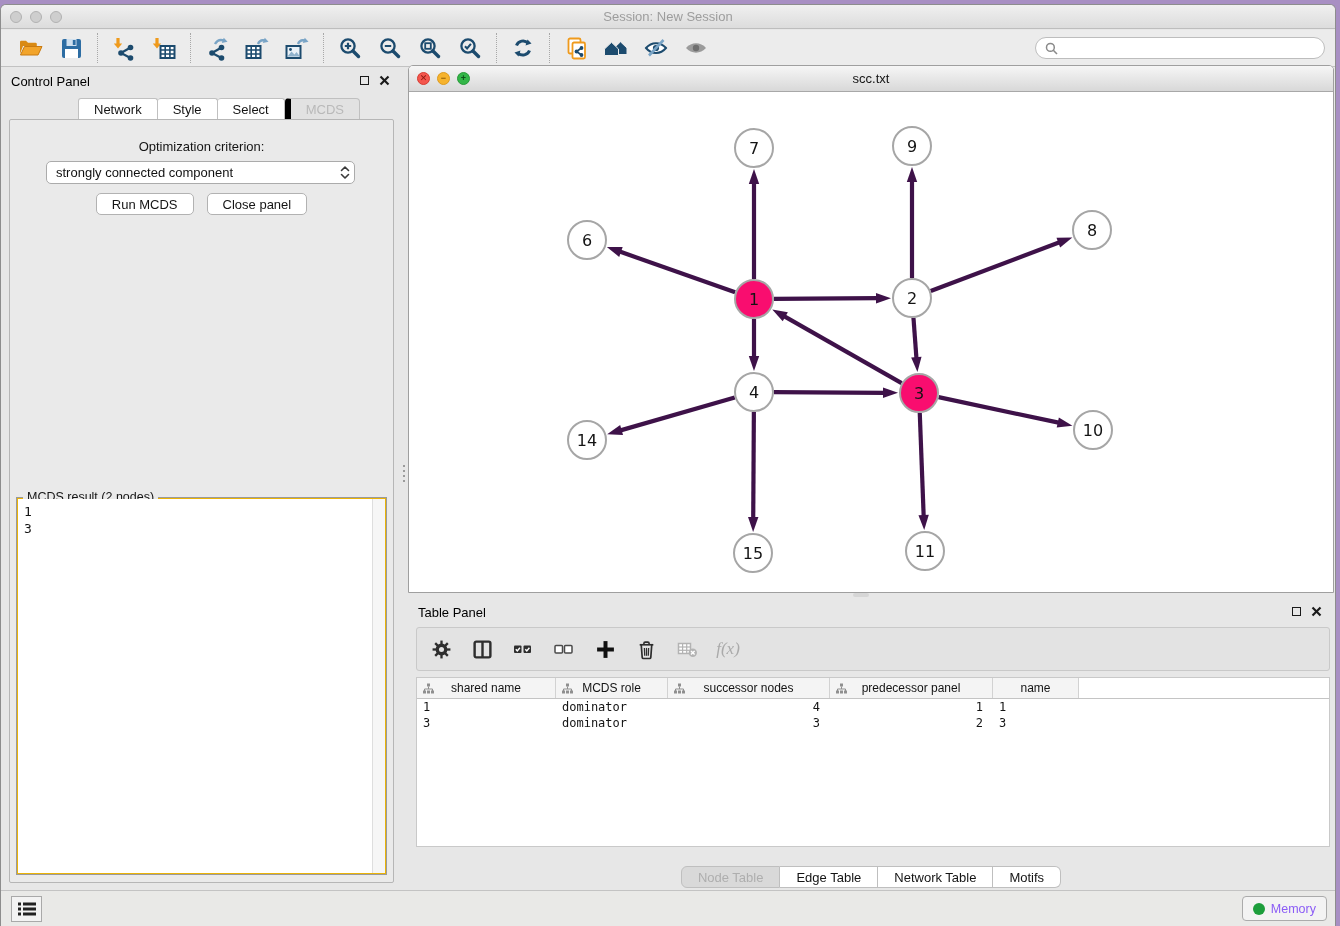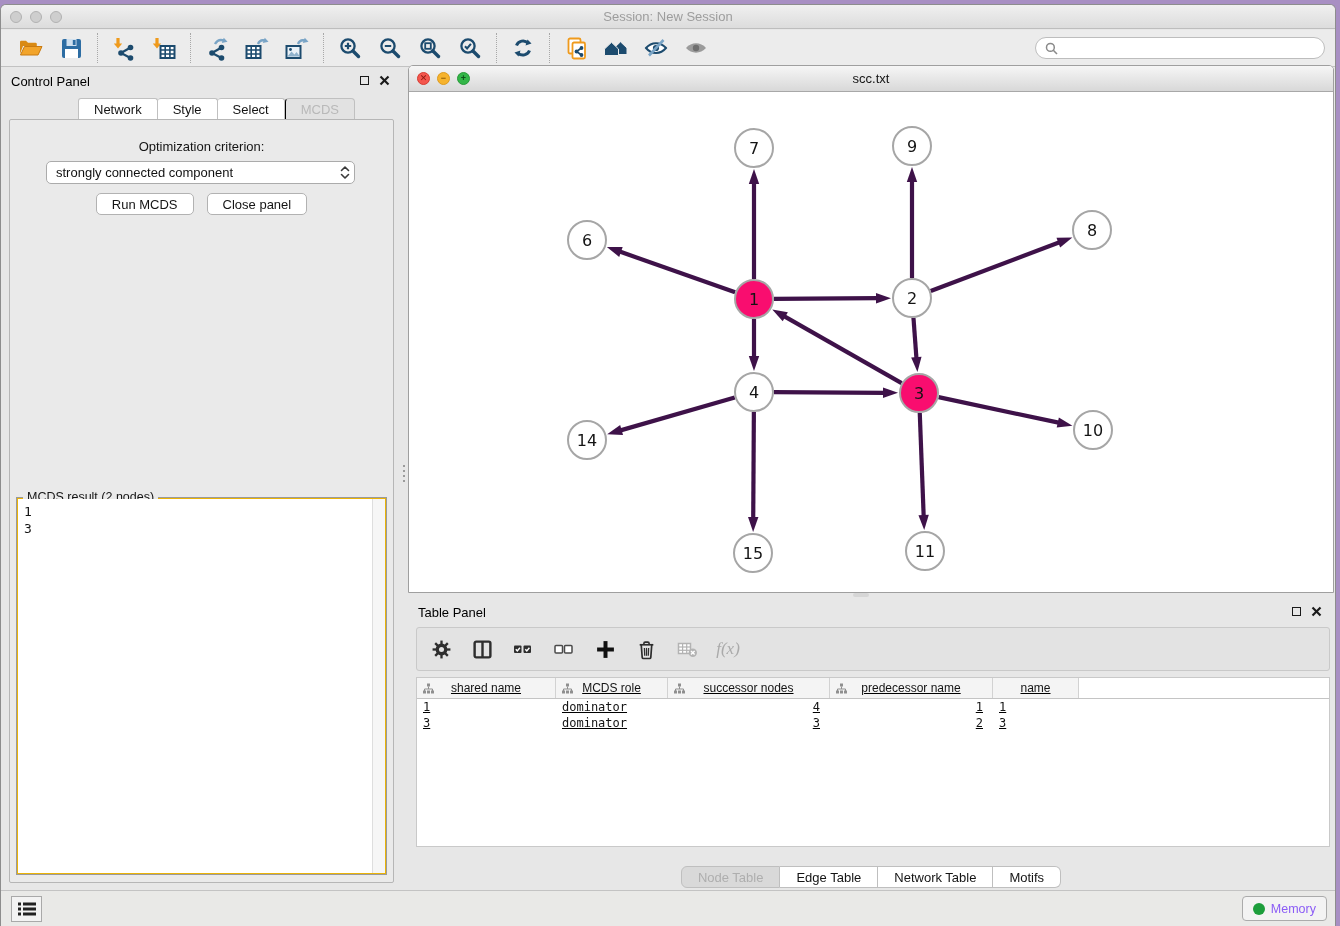--- a/index.html
+++ b/index.html
@@ -26,21 +26,21 @@
   .panel-icons{display:flex;gap:10px;align-items:center;}
   .float-ic{width:9px;height:9px;border:1.5px solid #1a1a1a;background:transparent;}
   
   .control-panel{position:absolute;left:0;top:62px;width:401px;height:824px;}
   .cp-head{position:absolute;left:10px;top:7px;}
   .cp-icons{position:absolute;right:12px;top:8px;}
   .cp-tabs{position:absolute;left:77px;top:31px;display:flex;}
   .cp-tab{height:21px;padding:0 15px;background:#fff;border:1px solid #c0c0c0;border-bottom:none;
     font-size:13px;display:flex;align-items:center;border-radius:3px 3px 0 0;color:#141414;}
   .cp-tab + .cp-tab{border-left:none;}
-  .cp-tab.active{background:#e2e2e2;color:#b9b9b9;border-left:1px solid #000000;border-radius:4px 4px 0 0;}
+  .cp-tab.active{background:#e2e2e2;color:#b9b9b9;border-left:6px solid #000000;border-radius:4px 4px 0 0;}
   .cp-content{position:absolute;left:8px;right:8px;top:52px;bottom:8px;background:#eaeaea;
     border:1px solid #b6b6b6;border-radius:2px;}
   .opt-label{position:absolute;top:19px;left:0;right:0;text-align:center;font-size:13px;color:#141414;}
   .dropdown{position:absolute;left:36px;right:38px;top:41px;height:23px;background:#fff;
     border:1px solid #ababab;border-radius:5px;display:flex;align-items:center;padding:0 4px 0 9px;font-size:13px;color:#111;}
   .dd-stepper{margin-left:auto;display:flex;align-items:center;}
   .btn-row{position:absolute;top:73px;left:0;right:0;display:flex;justify-content:center;gap:13px;}
   .btn{height:22px;padding:0 15px;background:#fff;border:1px solid #b2b2b2;border-radius:5px;
     font-size:13px;display:flex;align-items:center;color:#141414;}
   .result-group{position:absolute;left:6px;right:6px;top:377px;bottom:7px;border:1px solid #9a9a9a;background:#eab308;}
@@ -62,21 +62,21 @@
   .nl.green{background:#33b648;border:1px solid #289a39;color:#0f521a;}
   #graph-svg{position:absolute;left:0;top:26px;}
   
   .table-panel{position:absolute;left:407px;top:593px;right:1px;height:293px;}
   .tp-head{position:absolute;left:10px;top:7px;}
   .tp-icons{position:absolute;right:12px;top:8px;}
   .tp-toolbar{position:absolute;left:8px;right:4px;top:29px;height:44px;background:#e3e3e3;
     border:1px solid #c9c9c9;border-radius:3px;display:flex;align-items:center;padding:0 12px;gap:17px;}
   .tp-tool{width:24px;height:24px;display:flex;align-items:center;justify-content:center;}
   .fx{font-family:"Liberation Serif","DejaVu Serif",serif;font-style:italic;font-size:17px;color:#aaaaaa;}
-  .tp-table{position:absolute;left:8px;right:4px;top:79px;height:170px;background:#fff;border:1px solid #c9c9c9;overflow:hidden;text-decoration:underline;}
+  .tp-table{position:absolute;left:8px;right:4px;top:79px;height:170px;background:#fff;border:1px solid #c9c9c9;overflow:hidden;}
   .th-row{display:flex;height:21px;border-bottom:1px solid #c4c4c4;}
   .th-cell{background:#f4f4f4;border-right:1px solid #d2d2d2;display:flex;align-items:center;
     justify-content:center;gap:5px;font-size:12px;color:#141414;position:relative;flex:0 0 auto;}
   .th-cell svg{position:absolute;left:6px;top:5px;}
   .td-row{display:flex;height:16px;}
   .td-cell{font-family:"DejaVu Sans Mono",monospace;font-size:12px;line-height:16px;color:#141414;
     padding:0 10px 0 6px;flex:0 0 auto;}
   .tp-tabs{position:absolute;left:0;right:0;top:268px;display:flex;justify-content:center;}
   .tp-tab{height:22px;padding:0 16px;display:flex;align-items:center;font-size:13px;background:#fff;
     border:1px solid #bfbfbf;color:#141414;}
@@ -518,21 +518,21 @@
             <span>successor nodes</span>
           </div>
           <div class="th-cell" style="width: 163px;">
             <svg width="11" height="11" viewBox="0 0 11 11">
               <rect x="4" y="0.5" width="3" height="3" fill="#8f8f8f"></rect>
               <path d="M5.5 3.5 V6 M1.5 8 V6 H9.5 V8" fill="none" stroke="#8f8f8f" stroke-width="1"></path>
               <rect x="0" y="7.5" width="3" height="3" fill="#8f8f8f"></rect>
               <rect x="4" y="7.5" width="3" height="3" fill="#8f8f8f"></rect>
               <rect x="8" y="7.5" width="3" height="3" fill="#8f8f8f"></rect>
             </svg>
-            <span>predecessor name</span>
+            <span>predecessor panel</span>
           </div>
           <div class="th-cell" style="width: 86px;">
             <span>name</span>
           </div>
         </div>
       <div id="table-body">
           <div class="td-row">
             <div class="td-cell" style="width: 139px; text-align: left;">1</div>
             <div class="td-cell" style="width: 112px; text-align: left;">dominator</div>
             <div class="td-cell" style="width: 162px; text-align: right;">4</div>

